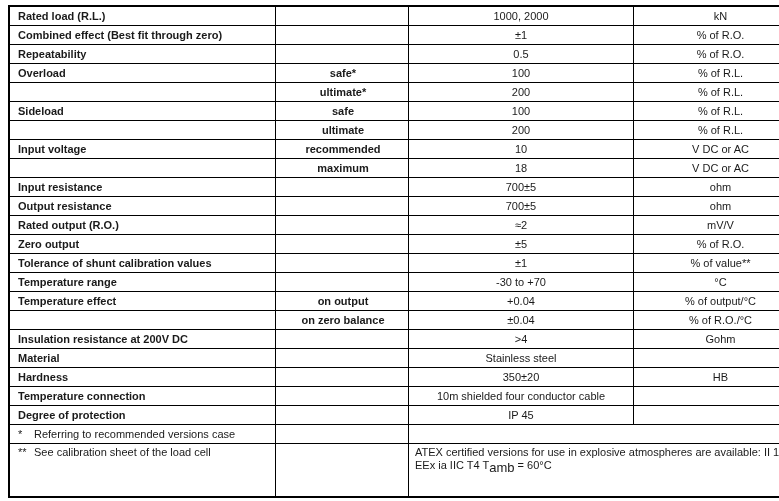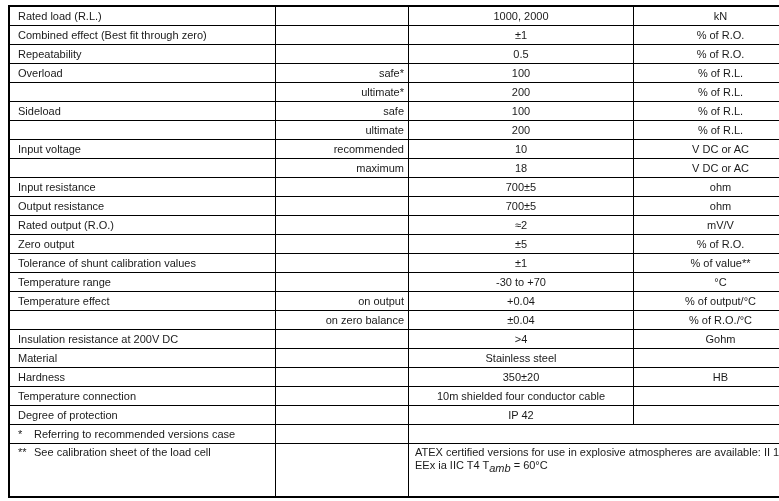--- a/index.html
+++ b/index.html
@@ -21,33 +21,33 @@
     border: 1px solid #000;
     font-size: 11px;
     line-height: 13px;
     height: 18px;
     padding: 0 4px;
     vertical-align: middle;
     overflow: hidden;
     white-space: nowrap;
   }
   td.c1 { width: 253px; padding-left: 8px; text-align: left; }
-  td.c2 { width: 122px; padding-left: 6px; text-align: right; margin-left: 8px; }
+  td.c2 { width: 122px; padding-left: 6px; text-align: center; margin-left: 8px; }
   td.c3 { width: 216px; text-align: center; }
   td.c4 { width: 165px; text-align: center; }
-  td.b  { font-weight: normal; }
+  td.b  { font-weight: bold; }
   td.c34 { text-align: left; padding-left: 6px; white-space: normal; }
   tr.tall td {
     height: 50px;
     vertical-align: top;
     padding-top: 2px;
   }
   .marker { display: inline-block; width: 16px; }
   .atex-line { white-space: normal; }
-  sub { font-size: 11px; line-height: 0; font-style: italic; }
+  sub { font-size: 13px; line-height: 0; }
 </style>
 </head>
 <body>
 
 <div class="page">
   <table class="spec">
     <tbody id="spec-tbody">
         <tr>
           <td class="c1 b">Rated load (R.L.)</td>
           <td class="c2 b"></td>
@@ -170,21 +170,21 @@
         </tr>
         <tr>
           <td class="c1 b">Temperature connection</td>
           <td class="c2 b"></td>
           <td class="c3">10m shielded four conductor cable</td>
           <td class="c4"></td>
         </tr>
         <tr>
           <td class="c1 b">Degree of protection</td>
           <td class="c2 b"></td>
-          <td class="c3">IP 42</td>
+          <td class="c3">IP 45</td>
           <td class="c4"></td>
         </tr>
         <tr>
           <td class="c1"><span class="marker">*</span><span>Referring to recommended versions case</span></td>
           <td class="c2"></td>
           <td class="c34" colspan="2"></td>
         </tr>
         <tr class="tall">
           <td class="c1"><span class="marker">**</span><span>See calibration sheet of the load cell</span></td>
           <td class="c2"></td>

